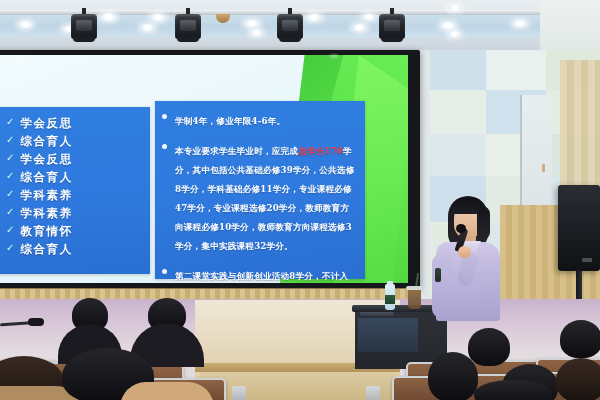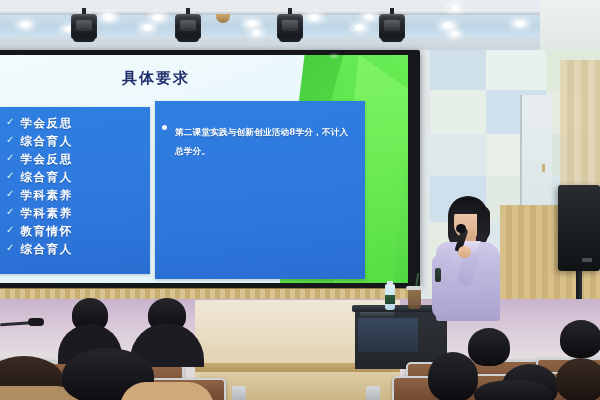--- a/index.html
+++ b/index.html
@@ -250,21 +250,20 @@
 
   <div class="screen-frame">
     <div class="slide">
 
       <div class="green-wrap">
         <div class="g1"></div>
           <div class="g2"></div>
           <div class="g3"></div>
       </div>
 
-      <div class="slide-title">具体要求</div>
 
       <div class="box box-left">
         <div style="padding-top:7px;">
           <div class="ck-row">
             <span class="ck">✓</span>
             <span class="ck-txt">学会反思</span>
           </div>
           <div class="ck-row">
             <span class="ck">✓</span>
             <span class="ck-txt">综合育人</span>
@@ -292,21 +291,29 @@
           <div class="ck-row">
             <span class="ck">✓</span>
             <span class="ck-txt">综合育人</span>
           </div>
         </div>
       </div>
 
       <div class="box box-right">
         <div style="padding:9px 0 0 0;">
 
-
+          <div class="bullet-row">
+            <span class="dot"></span>
+            <span class="btxt"><span>学制4年，修业年限4-6年。</span></span>
+          </div>
+
+          <div class="bullet-row" style="margin-top:11px;">
+            <span class="dot"></span>
+            <span class="btxt"><span>本专业要求学生毕业时，应完成</span><span class="hl">总学分170</span><span>学分，其中包括公共基础必修39学分，公共选修8学分，学科基础必修11学分，专业课程必修47学分，专业课程选修20学分，教师教育方向课程必修10学分，教师教育方向课程选修3学分，集中实践课程32学分。</span></span>
+          </div>
 
           <div class="bullet-row" style="margin-top:11px;">
             <span class="dot"></span>
             <span class="btxt"><span>第二课堂实践与创新创业活动8学分，不计入总学分。</span></span>
           </div>
 
         </div>
       </div>
 
     </div>

